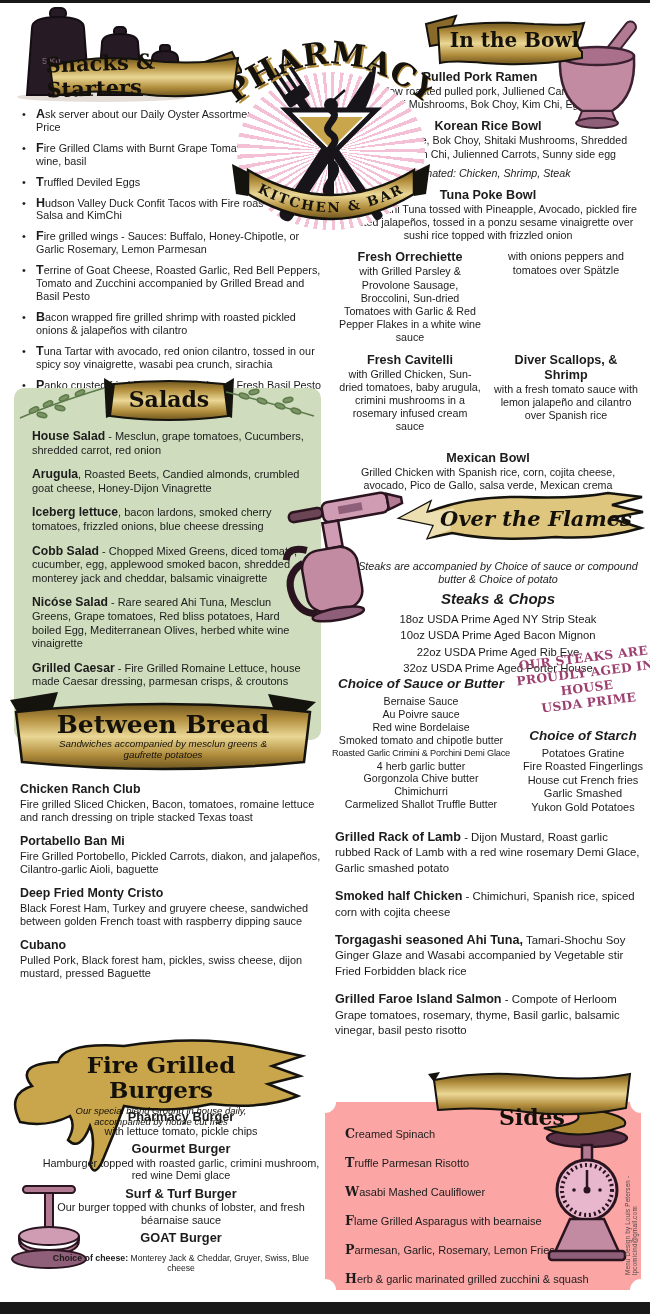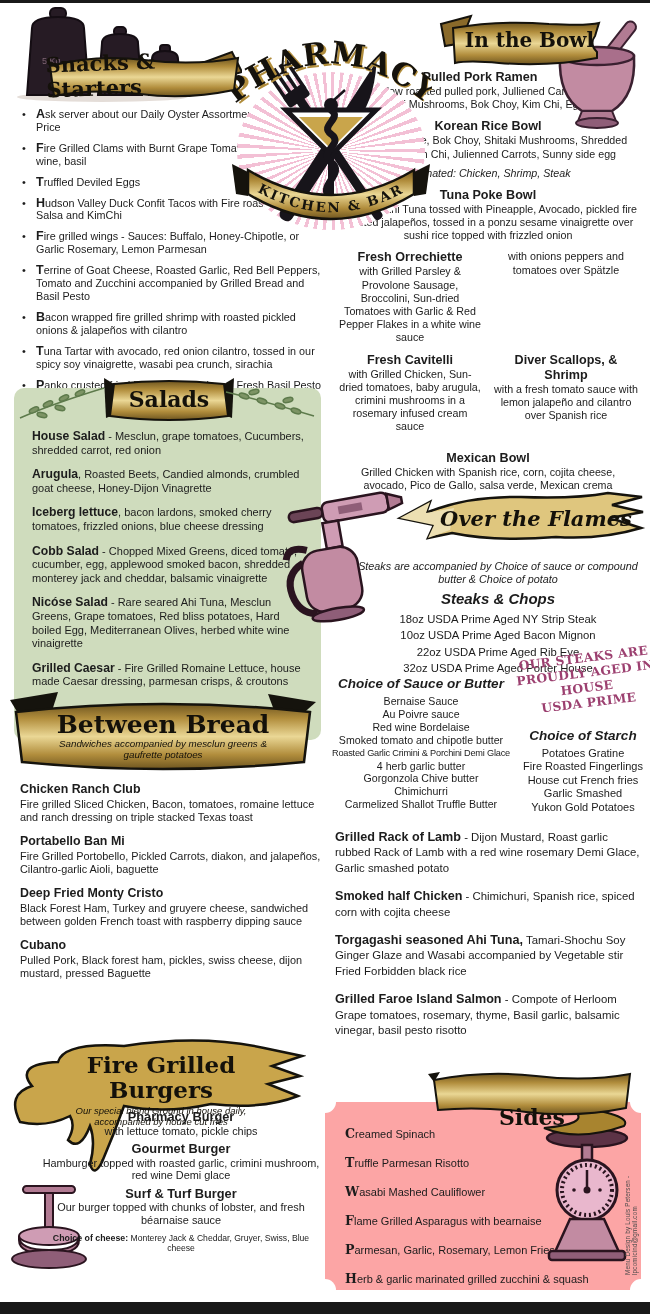--- a/index.html
+++ b/index.html
@@ -9,21 +9,21 @@
   .bar-top{top:0;height:3px;}
   .bar-bottom{top:1302px;height:12px;}
 
   
   .banner{position:absolute;z-index:7;}
   .banner svg{position:absolute;inset:0;width:100%;height:100%;}
   .btext{position:absolute;inset:0;display:flex;align-items:center;justify-content:center;
          font-family:"DejaVu Serif",serif;font-weight:bold;color:#14110a;}
   .banner-snacks{left:46px;top:50px;width:196px;height:52px;}
   .banner-snacks .btext{transform:rotate(-2deg);font-size:21px;padding-bottom:4px;}
-  .banner-bowl{left:439px;top:14px;width:165px;height:56px;}
+  .banner-bowl{left:424px;top:14px;width:165px;height:56px;}
   .banner-bowl .btext{font-size:20px;padding-left:16px;padding-bottom:4px;}
   .banner-salads{left:102px;top:376px;width:134px;height:50px;}
   .banner-salads .btext{font-size:22px;padding-bottom:4px;}
   .banner-flames{left:396px;top:488px;width:250px;height:60px;}
   .banner-flames .btext{font-style:italic;font-size:21px;padding-left:30px;}
   .banner-bread{left:6px;top:690px;width:314px;height:88px;}
   .bread-inner{position:absolute;inset:0;display:flex;flex-direction:column;align-items:center;justify-content:center;padding-top:4px;}
   .bread-title{font-family:"DejaVu Serif",serif;font-weight:bold;font-size:25px;color:#14110a;line-height:26px;}
   .bread-sub{font-style:italic;font-size:9.8px;line-height:11.5px;text-align:center;width:220px;color:#14110a;}
   .banner-burgers{left:6px;top:1030px;width:300px;height:150px;}
@@ -463,20 +463,21 @@
     </div>
     <div class="burger">
       <div class="burger-title">Gourmet Burger</div>
       <div class="burger-desc">Hamburger topped with roasted garlic, crimini mushroom, red wine Demi glace</div>
     </div>
     <div class="burger">
       <div class="burger-title">Surf &amp; Turf Burger</div>
       <div class="burger-desc">Our burger topped with chunks of lobster, and fresh béarnaise sauce</div>
     </div>
     <div class="burger">
+      <div class="burger-title">GOAT Burger</div>
     </div>
     <div class="cheese"><b>Choice of cheese:</b><span> Monterey Jack &amp; Cheddar, Gruyer, Swiss, Blue cheese</span></div>
   </div>
 
   <div class="sides-box">
     <div class="notch n-tl"></div>
     <div class="notch n-tr"></div>
     <div class="notch n-bl"></div>
     <div class="notch n-br"></div>
     <div class="sides-list">

